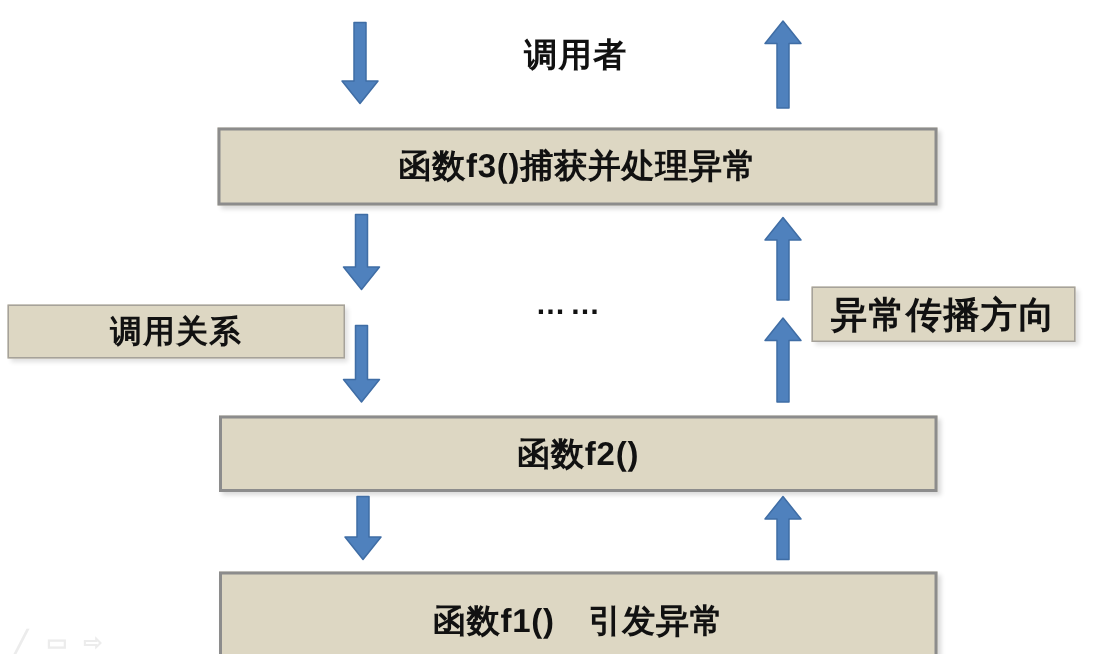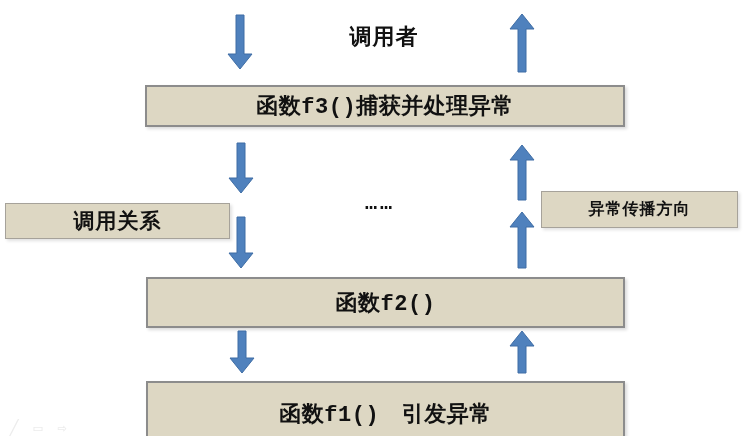--- a/index.html
+++ b/index.html
@@ -12,21 +12,21 @@
     --background: #ffffff;
   }
   * { margin: 0; padding: 0; box-sizing: border-box; }
   html, body { background: #fff; }
   .canvas {
     position: relative;
     width: 744px;
     height: 436px;
     background: var(--background);
     overflow: hidden;
-    font-family: Liberation Mono, monospace;
+    font-family: Liberation Sans, sans-serif;
     color: var(--text);
   }
   .fbox {
     position: absolute;
     background: var(--box-fill);
     border: 2px solid var(--box-border);
     box-shadow: 2px 2px 3px rgba(0,0,0,0.15);
     display: flex;
     align-items: center;
     justify-content: center;
@@ -89,41 +89,41 @@
   <svg class="arrow" style="left:228px; top:15px;" width="24" height="54">
     <polygon points="8,0 16,0 16,39 24,39 12,54 0,39 8,39"></polygon>
   </svg>
 
   <div class="floating-label" style="left:304px; top:22px; width:160px;">调用者</div>
 
   <svg class="arrow" style="left:510px; top:14px;" width="24" height="58">
     <polygon points="12,0 24,15 16,15 16,58 8,58 8,15 0,15"></polygon>
   </svg>
 
-  <div class="fbox" style="left:145px; top:85px; width:480px; height:42px;">函数f3()捕获并处理异常</div>
+  <div class="fbox" style="left:145px; top:85px; width:480px; height:52px;">函数f3()捕获并处理异常</div>
 
   <svg class="arrow" style="left:229px; top:143px;" width="24" height="50">
     <polygon points="8,0 16,0 16,35 24,35 12,50 0,35 8,35"></polygon>
   </svg>
   <svg class="arrow" style="left:229px; top:217px;" width="24" height="51">
     <polygon points="8,0 16,0 16,36 24,36 12,51 0,36 8,36"></polygon>
   </svg>
 
   <svg class="arrow" style="left:510px; top:145px;" width="24" height="55">
     <polygon points="12,0 24,15 16,15 16,55 8,55 8,15 0,15"></polygon>
   </svg>
   <svg class="arrow" style="left:510px; top:212px;" width="24" height="56">
     <polygon points="12,0 24,15 16,15 16,56 8,56 8,15 0,15"></polygon>
   </svg>
 
   <div class="legend" style="left:5px; top:192px; width:225px; height:36px;margin-top:11px;">调用关系</div>
 
   <div class="dots" style="left:325px; top:192px; width:110px;">……</div>
 
-  <div class="legend" style="left:541px; top:191px; width:197px; height:37px; font-size:16px;">异常传播方向</div>
+  <div class="legend" style="left:541px; top:191px; width:176px; height:37px; font-size:24px;">异常传播方向</div>
 
   <div class="fbox" style="left:146px; top:277px; width:479px; height:51px;text-align:right;">函数f2()</div>
 
   <svg class="arrow" style="left:230px; top:331px;" width="24" height="42">
     <polygon points="8,0 16,0 16,27 24,27 12,42 0,27 8,27"></polygon>
   </svg>
   <svg class="arrow" style="left:510px; top:331px;" width="24" height="42">
     <polygon points="12,0 24,15 16,15 16,42 8,42 8,15 0,15"></polygon>
   </svg>
 

